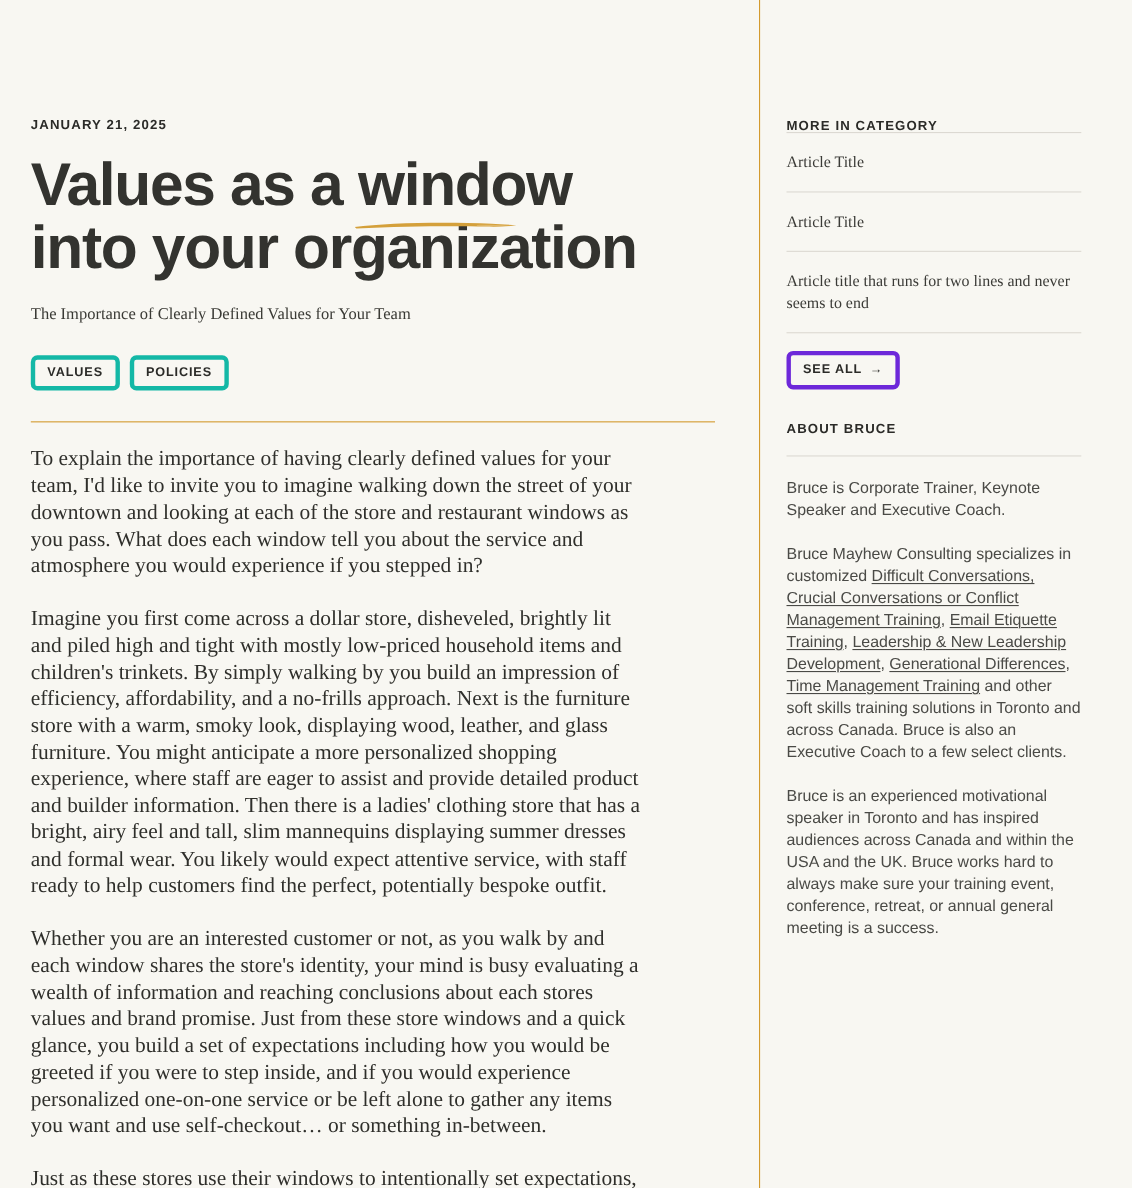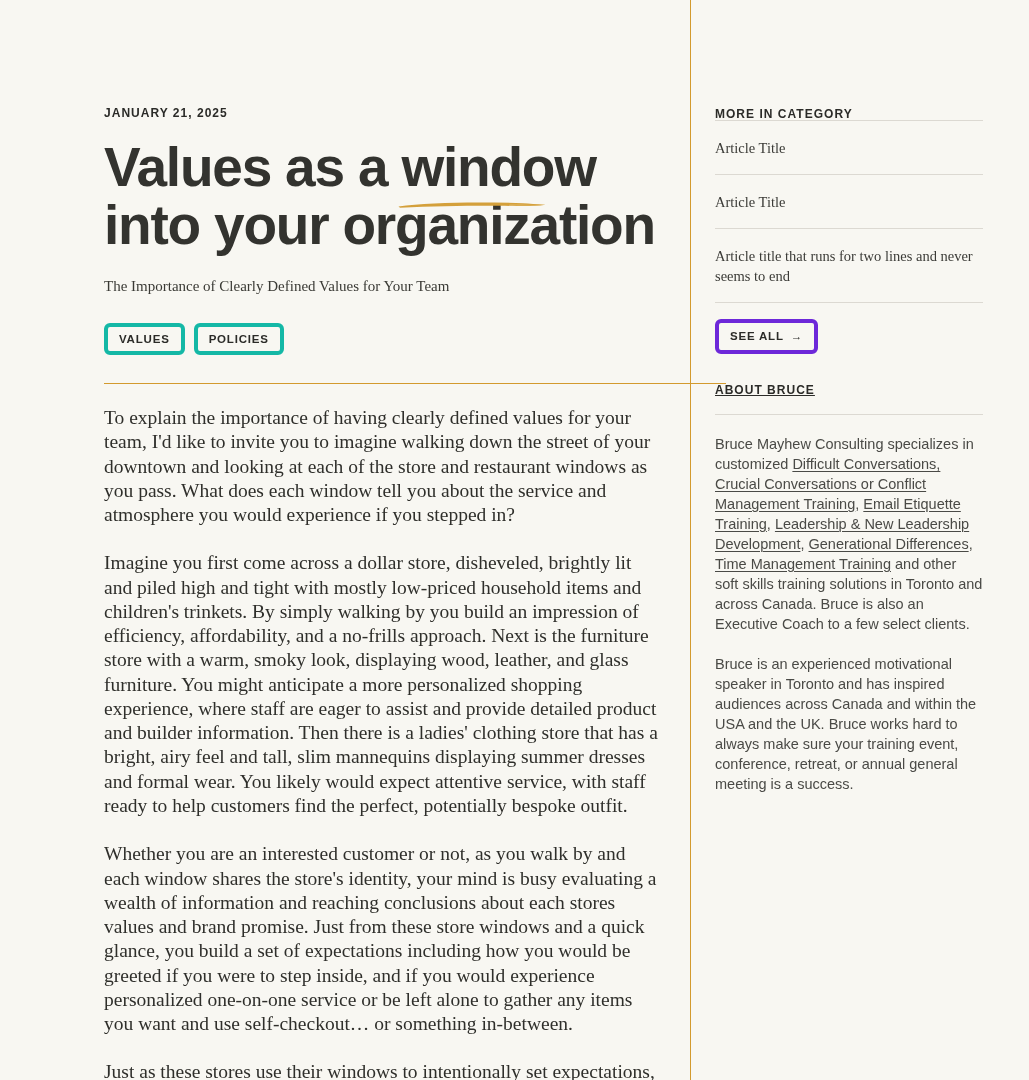--- a/index.html
+++ b/index.html
@@ -32,21 +32,21 @@
     height: 1080px;
     background: #D39A2E;
   }
 
   .main-col {
     position: absolute;
     left: 0;
     top: 0;
     width: 690px;
     height: 1080px;
-    padding: 0 22px 0 104px;
+    padding: 0 22px 0 28px;
   }
 
   .side-col {
     position: absolute;
     left: 690px;
     top: 0;
     width: 339px;
     height: 903px;
     padding: 0 46px 4px 25px;
   }
@@ -134,21 +134,21 @@
 
   
   .side-title {
     font-size: 12px;
     font-weight: bold;
     letter-spacing: 0.085em;
     color: #2B2B28;
     line-height: 1;
   }
   .side-title.more { margin-top: 108px; }
-  .side-title.about { margin-top: 30px; text-decoration: underline; }
+  .side-title.about { margin-top: 30px; }
 
   .hr {
     height: 1px;
     background: #DCD9D2;
     width: 100%;
   }
 
   .art-list { margin-top: 0; }
   .art-item {
     display: block;
@@ -245,19 +245,20 @@
       </div>
     </div>
 
     <div class="side-title about">ABOUT BRUCE</div>
 
     <div style="padding-top:18px;">
       <div class="hr"></div>
     </div>
 
     <div class="about-body">
+      <p>Bruce is Corporate Trainer, Keynote Speaker and Executive Coach.</p>
       <p><span>Bruce Mayhew Consulting specializes in customized </span><a>Difficult Conversations, Crucial Conversations or Conflict Management Training</a><span>, </span><a>Email Etiquette Training</a><span>, </span><a>Leadership &amp; New Leadership Development</a><span>, </span><a>Generational Differences</a><span>, </span><a>Time Management Training</a><span> and other soft skills training solutions in Toronto and across Canada. Bruce is also an Executive Coach to a few select clients.</span></p>
       <p>Bruce is an experienced motivational speaker in Toronto and has inspired audiences across Canada and within the USA and the UK. Bruce works hard to always make sure your training event, conference, retreat, or annual general meeting is a success.</p>
     </div>
 
   </div>
 
 </div>
 
 </body></html>

